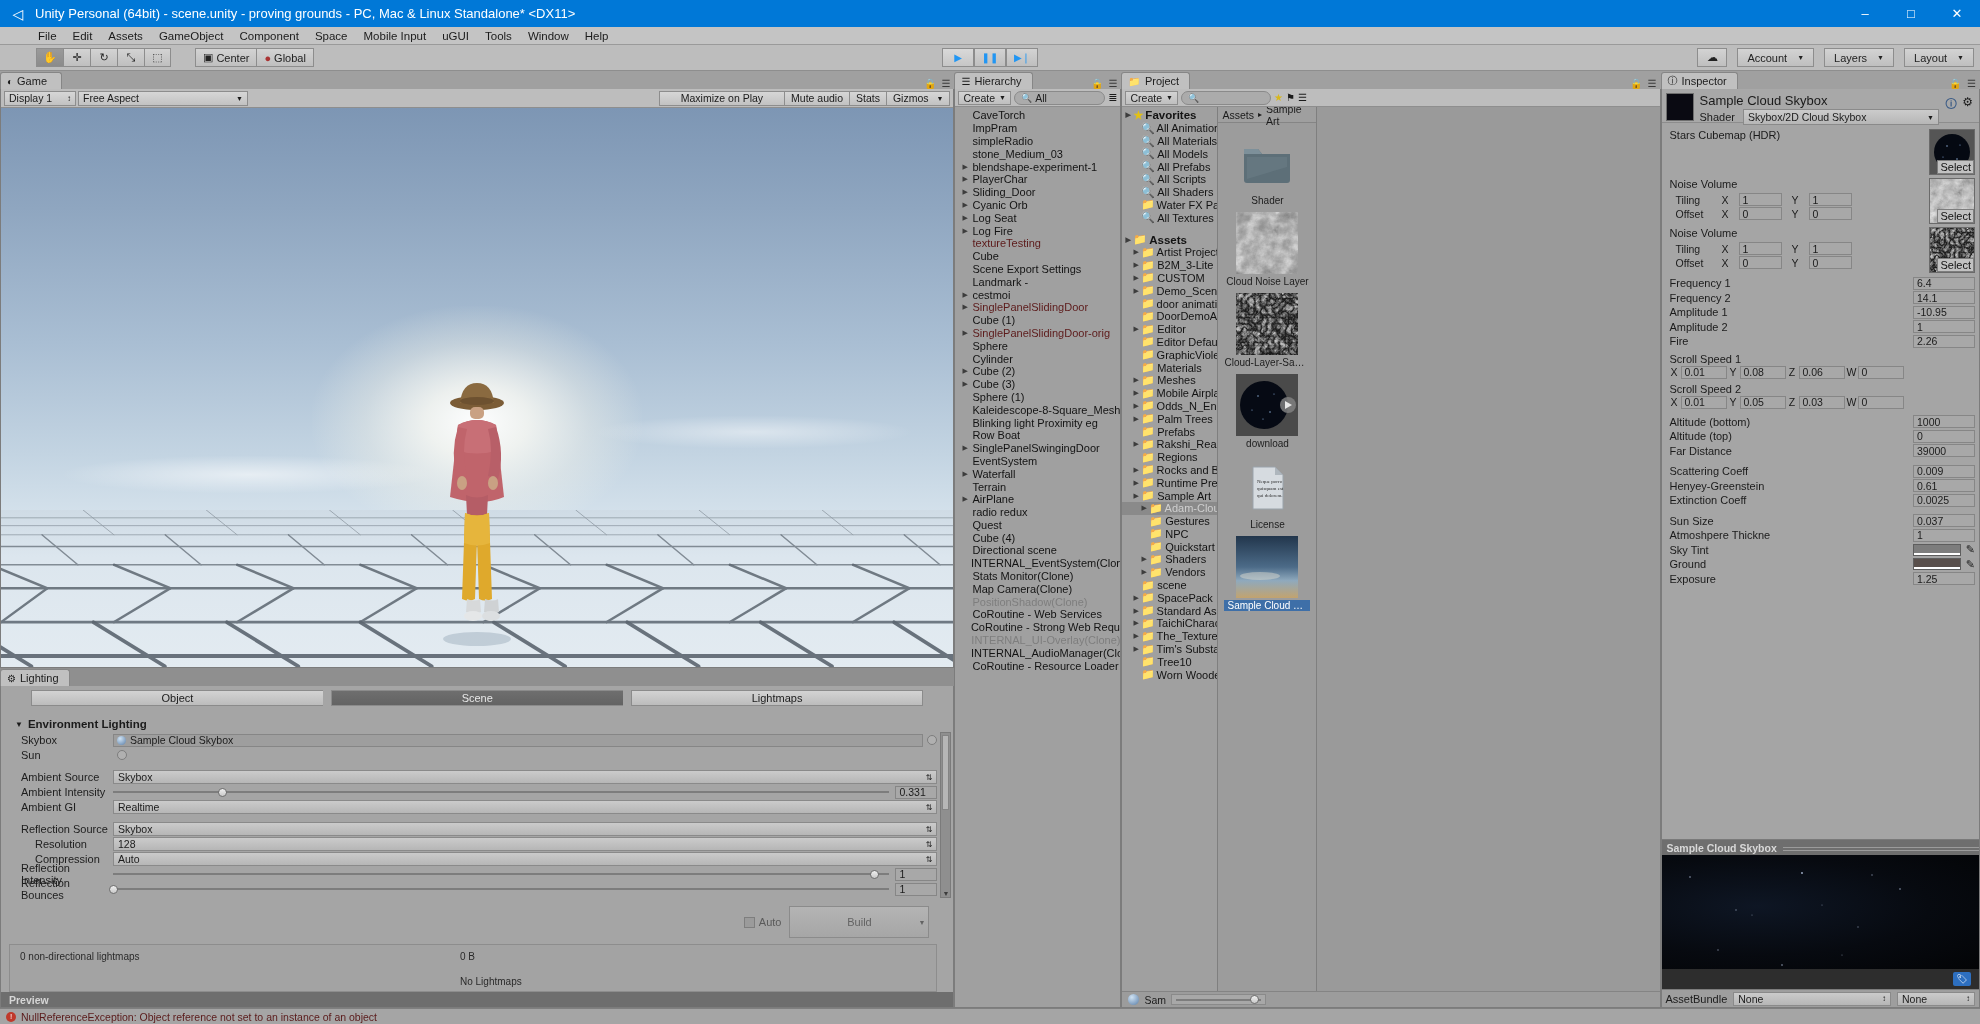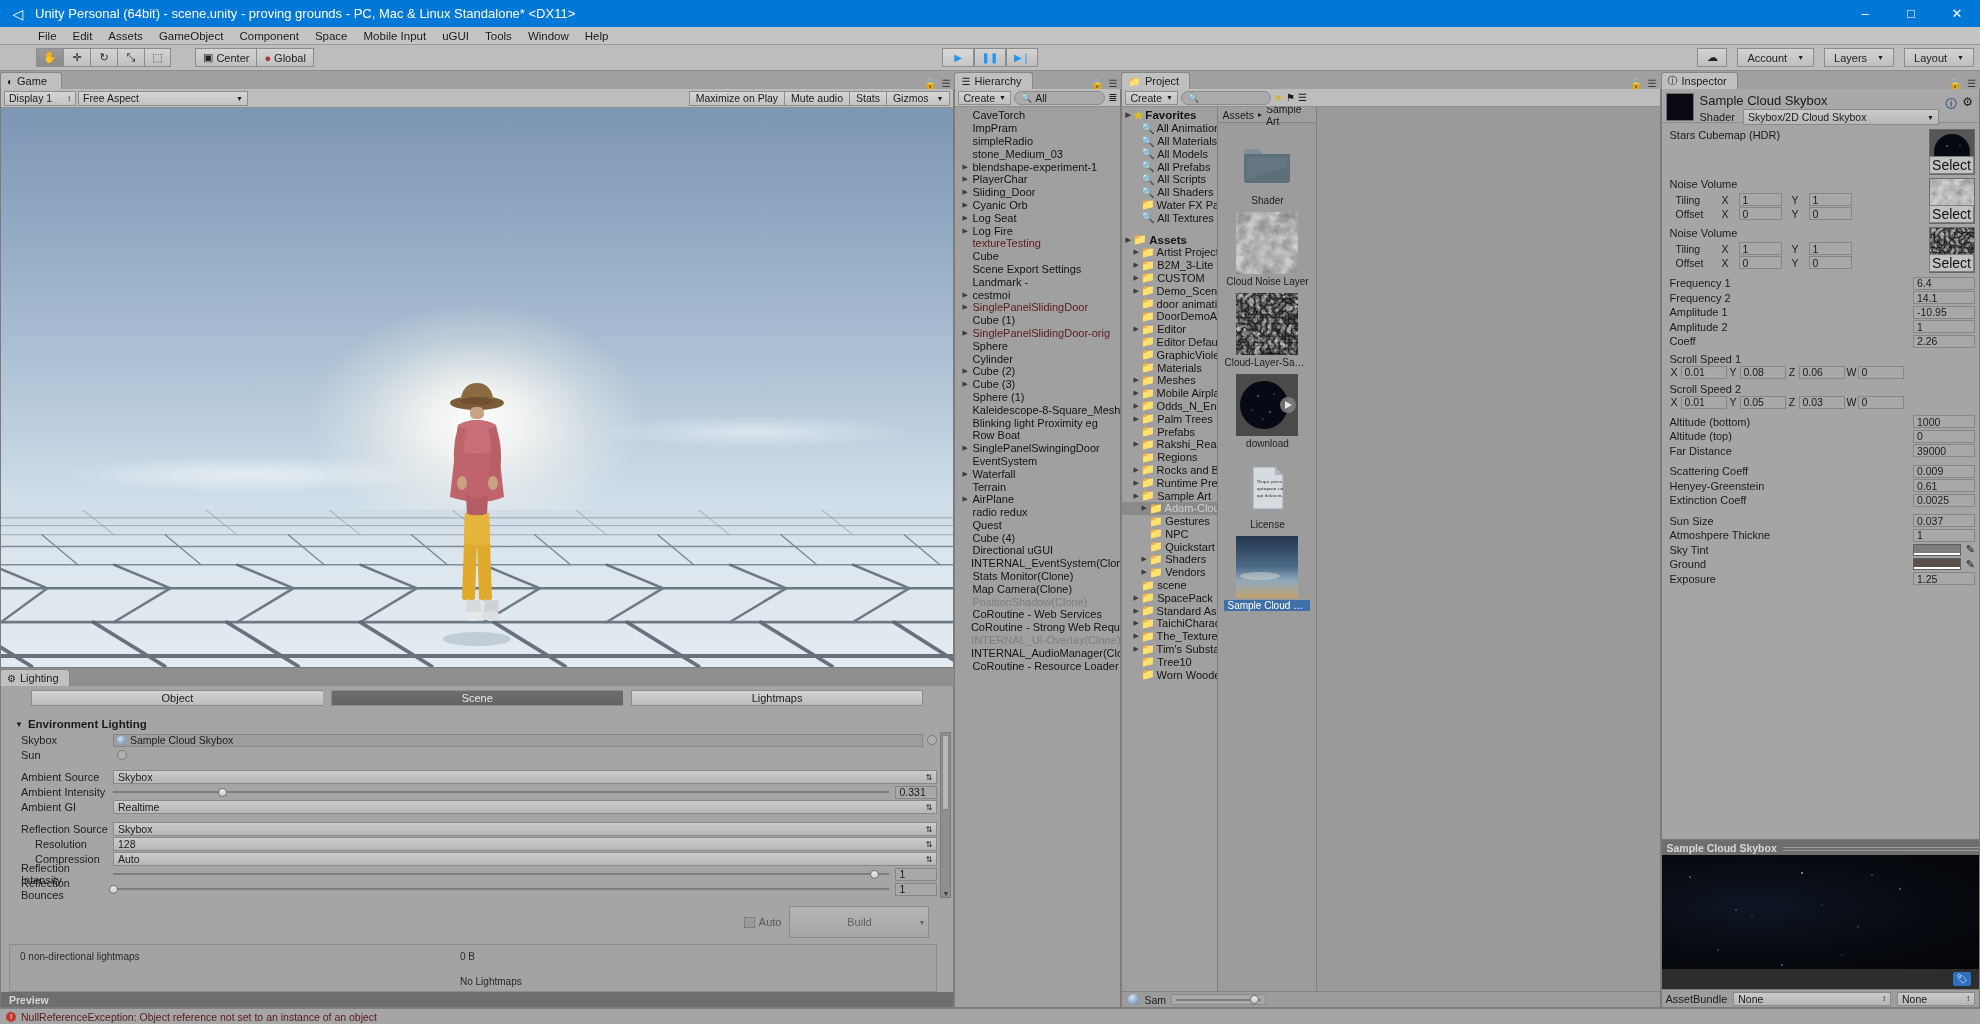--- a/index.html
+++ b/index.html
@@ -210,21 +210,21 @@
   .shader-pop{ width:196px; height:16px; background:linear-gradient(#cbcbcb,#b6b6b6);
     border:1px solid #8a8a8a; display:flex; align-items:center;
     justify-content:space-between; padding:0 4px; font-size:10.5px; }
   .mat-head .hicons{ margin-left:auto; display:flex; gap:5px; padding-top:2px; }
   .insp-scroll{ flex:1; overflow:hidden; padding:6px 4px 0 8px; position:relative; }
   .texrow{ display:flex; gap:8px; margin-bottom:3px; }
   .texleft{ flex:1; }
   .texname{ font-size:11px; margin-bottom:3px; }
   .texbox{ width:46px; height:46px; border:1px solid #6a6a6a; position:relative;
     background:#7d7d7d; flex:none; }
-  .selectbtn{ position:absolute; right:0; bottom:0; font-size:14px;
+  .selectbtn{ position:absolute; right:0; bottom:0; font-size:11px;
     background:#c2c2c2; border:1px solid #7d7d7d; padding:0 2px; color:#111; }
   .xyrow{ display:flex; align-items:center; gap:9px; font-size:10.5px;
     margin-bottom:1px; }
   .xyrow .lab{ width:42px; padding-left:6px; }
   .xyrow .ax{ width:9px; text-align:center; }
   .xybox{ width:43px; height:13px; background:#a8a8a8; border:1px solid #868686;
     font-size:10.5px; padding-left:3px; display:flex; align-items:center; }
   .prow2{ display:flex; align-items:center; height:14.5px; font-size:11px; }
   .prow2 .lab{ flex:1; }
   .prow2 .vbox{ width:62px; height:13px; background:#a8a8a8; border:1px solid #868686;
@@ -351,21 +351,21 @@
       <div class="gamebar">
         <div class="gsel" style="width:72px;">
           <span>Display 1</span>
           <span style="font-size:8px;">↕</span>
         </div>
         <div class="gsel" style="width:170px;">
           <span>Free Aspect</span>
           <span class="dd-arrow">▼</span>
         </div>
         <div class="gright" id="game-right">
-            <div class="gsel" style="padding: 0px 6px;">
+            <div class="gsel" style="padding: 0px 21px;">
               <span>Maximize on Play</span>
             </div>
             <div class="gsel" style="padding: 0px 6px;">
               <span>Mute audio</span>
             </div>
             <div class="gsel" style="padding: 0px 6px;">
               <span>Stats</span>
             </div>
             <div class="gsel" style="padding: 0px 6px;">
               <span>Gizmos</span>
@@ -721,21 +721,21 @@
           <div class="hrow">
             <span class="tri blank">▶</span>
             <span>Quest</span>
           </div>
           <div class="hrow">
             <span class="tri blank">▶</span>
             <span>Cube (4)</span>
           </div>
           <div class="hrow">
             <span class="tri blank">▶</span>
-            <span>Directional uGUI</span>
+            <span>Directional scene</span>
           </div>
           <div class="hrow">
             <span class="tri blank">▶</span>
             <span>INTERNAL_EventSystem(Clone)</span>
           </div>
           <div class="hrow">
             <span class="tri blank">▶</span>
             <span>Stats Monitor(Clone)</span>
           </div>
           <div class="hrow">
@@ -1238,21 +1238,21 @@
           </div>
           <div class="prow2">
             <span class="lab">Amplitude 1</span>
             <span class="vbox">-10.95</span>
           </div>
           <div class="prow2">
             <span class="lab">Amplitude 2</span>
             <span class="vbox">1</span>
           </div>
           <div class="prow2">
-            <span class="lab">Coeff</span>
+            <span class="lab">Fire</span>
             <span class="vbox">2.26</span>
           </div>
           <div class="grouplbl">Scroll Speed 1</div>
           <div class="vec4row">
             <span class="ax">X</span>
             <span class="vb">0.01</span>
             <span class="ax">Y</span>
             <span class="vb">0.08</span>
             <span class="ax">Z</span>
             <span class="vb">0.06</span>

